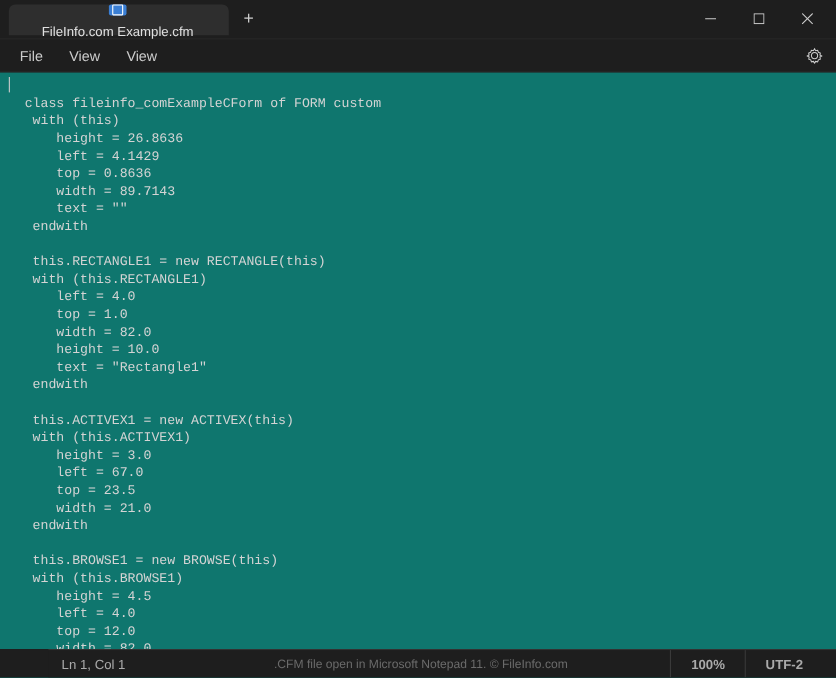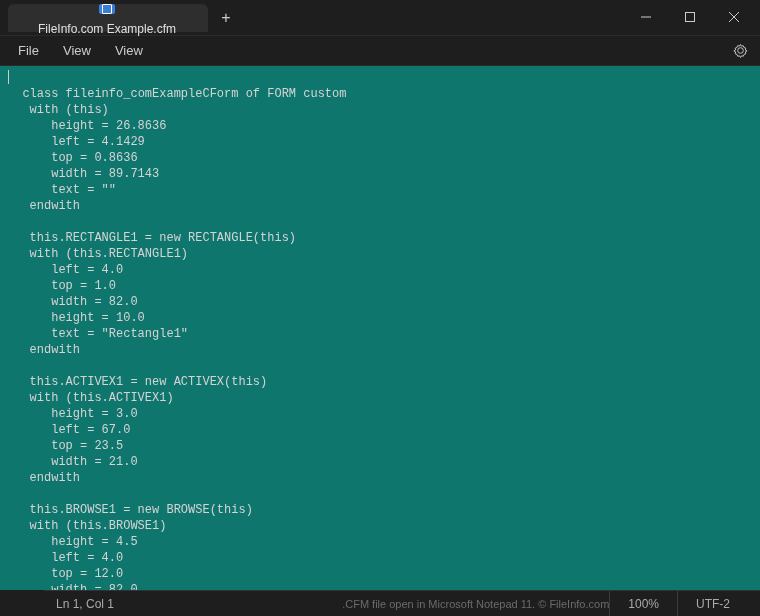--- a/index.html
+++ b/index.html
@@ -164,31 +164,32 @@
       font-size: 12px;
       color: #aaaaaa;
       padding: 0 12px;
       margin-left: 44px;
     }
     .status-left {
       width: 90px;
     }
     .status-center {
       flex: 1;
-      text-align: right;
+      text-align: center;
       color: #6b6b6b;
       font-size: 11px;
       padding-left: 10px;
     }
     .status-segment {
       padding: 0 18px;
       border-left: 1px solid #3a3a3a;
       height: 100%;
       display: flex;
       align-items: center;
+      font-weight: bold;
     }
   </style>
 </head>
 <body>
 
 <div class="titlebar">
   <div class="tab-area">
     <div class="tab">
       <div class="tab-icon"></div>
       <div class="tab-title">FileInfo.com Example.cfm</div>

